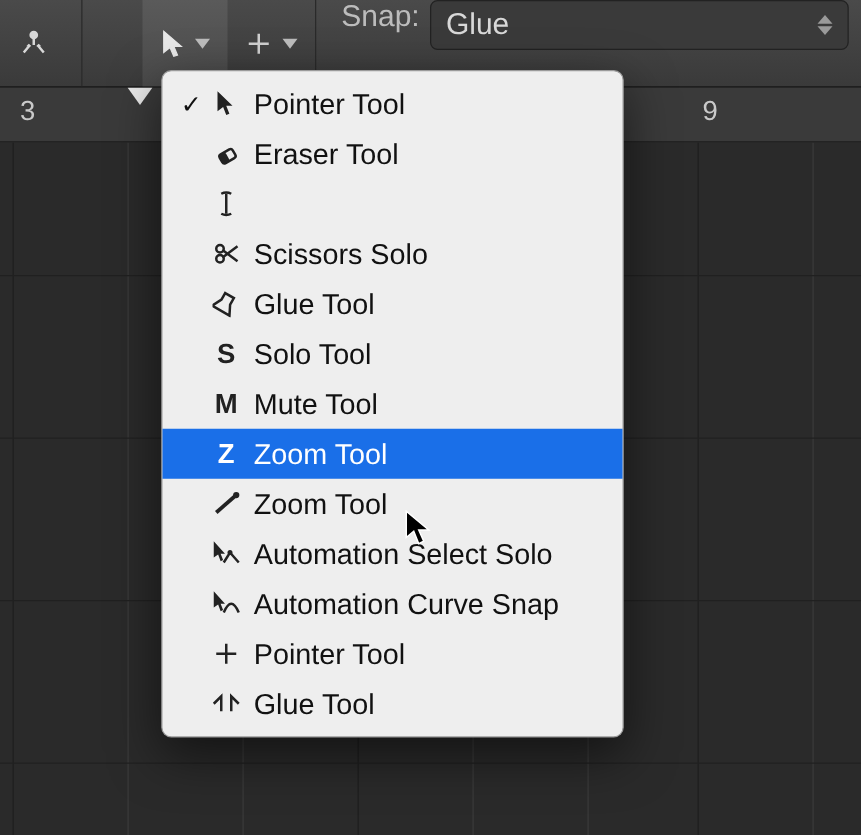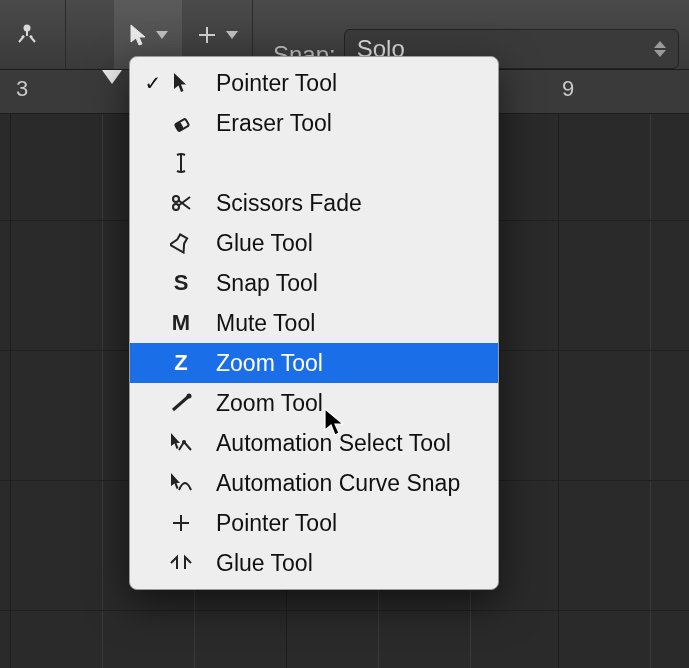--- a/index.html
+++ b/index.html
@@ -8,21 +8,21 @@
     background: #2a2a2a;
     font-family: -apple-system, "Helvetica Neue", Arial, sans-serif;
     font-size: 22px;
     color: #d8d8d8;
     position: relative;
   }
 
   
   .toolbar {
     display: flex;
-    align-items: flex-end;
+    align-items: flex-start;
     height: 70px;
     background: linear-gradient(#4a4a4a, #3a3a3a);
     border-bottom: 1px solid #1b1b1b;
     position: relative;
     z-index: 2;
   }
   .toolbar .group {
     display: flex; align-items: center; height: 100%;
     border-right: 1px solid #2a2a2a;
   }
@@ -128,21 +128,21 @@
     background: #1a6fe8;
     color: #fff;
   }
   .menu-item .check {
     width: 26px; text-align:center; font-size:20px; color:#111;
   }
   .menu-item.highlight .check{ color:#fff;}
   .menu-item .micon {
     width: 30px; display:flex; align-items:center; justify-content:center;
   }
-  .menu-item .lbl { margin-left: 20px; }
+  .menu-item .lbl { margin-left: 7px; }
   .letter { font-weight:600; font-size:22px; display:inline-block; width:24px; text-align:center;}
 
   
   .cursor {
     position:absolute; z-index:20;
     left: 323px; top: 408px;
     pointer-events:none;
   }
 </style>
 </head>
@@ -176,21 +176,21 @@
       <span class="ico">
         <svg width="22" height="22" viewBox="0 0 22 22">
           <path d="M11 3 L11 19 M3 11 L19 11" stroke="#d0d0d0" stroke-width="2"></path>
         </svg>
       </span>
       <span class="tb-caret"></span>
     </div>
   </div>
   <span class="snap-label">Snap:</span>
   <div class="snap-select">
-    <span>Solo</span>
+    <span>Glue</span>
     <div class="stepper">
       <span class="up"></span>
         <span class="dn"></span>
     </div>
   </div>
 </div>
 
 <div class="ruler">
   <div class="playhead"></div>
   <div id="ruler-ticks">
@@ -246,37 +246,37 @@
     <div class="menu-item">
       <span class="check"></span>
       <span class="micon">
         <svg width="22" height="22" viewBox="0 0 22 22">
           <circle cx="6" cy="7" r="3" fill="none" stroke="#222" stroke-width="2"></circle>
           <circle cx="6" cy="15" r="3" fill="none" stroke="#222" stroke-width="2"></circle>
           <line x1="8" y1="8" x2="20" y2="17" stroke="#222" stroke-width="2"></line>
           <line x1="8" y1="14" x2="20" y2="5" stroke="#222" stroke-width="2"></line>
         </svg>
       </span>
-      <span class="lbl">Scissors Fade</span>
+      <span class="lbl">Scissors Solo</span>
     </div>
     <div class="menu-item">
       <span class="check"></span>
       <span class="micon">
         <svg width="22" height="22" viewBox="0 0 22 22">
           <path d="M6 4 L14 4 L14 10 L18 18 L2 18 L6 10 Z" fill="none" stroke="#222" stroke-width="2" transform="rotate(30 11 11)"></path>
         </svg>
       </span>
       <span class="lbl">Glue Tool</span>
     </div>
     <div class="menu-item">
       <span class="check"></span>
       <span class="micon">
         <span class="letter" style="color:#222">S</span>
       </span>
-      <span class="lbl">Snap Tool</span>
+      <span class="lbl">Solo Tool</span>
     </div>
     <div class="menu-item">
       <span class="check"></span>
       <span class="micon">
         <span class="letter" style="color:#222">M</span>
       </span>
       <span class="lbl">Mute Tool</span>
     </div>
     <div class="menu-item highlight">
       <span class="check"></span>
@@ -297,21 +297,21 @@
     </div>
     <div class="menu-item">
       <span class="check"></span>
       <span class="micon">
         <svg width="24" height="22" viewBox="0 0 24 22">
           <path d="M2 1 L2 14 L5.5 11.5 L7.5 17 L9.5 16 L7.5 11 L11 11 Z" fill="#222"></path>
           <polyline points="10,18 15,10 22,18" fill="none" stroke="#222" stroke-width="2"></polyline>
           <circle cx="15" cy="10" r="2" fill="#222"></circle>
         </svg>
       </span>
-      <span class="lbl">Automation Select Tool</span>
+      <span class="lbl">Automation Select Solo</span>
     </div>
     <div class="menu-item">
       <span class="check"></span>
       <span class="micon">
         <svg width="24" height="22" viewBox="0 0 24 22">
           <path d="M2 1 L2 14 L5.5 11.5 L7.5 17 L9.5 16 L7.5 11 L11 11 Z" fill="#222"></path>
           <path d="M10 18 Q16 4 22 18" fill="none" stroke="#222" stroke-width="2"></path>
         </svg>
       </span>
       <span class="lbl">Automation Curve Snap</span>

